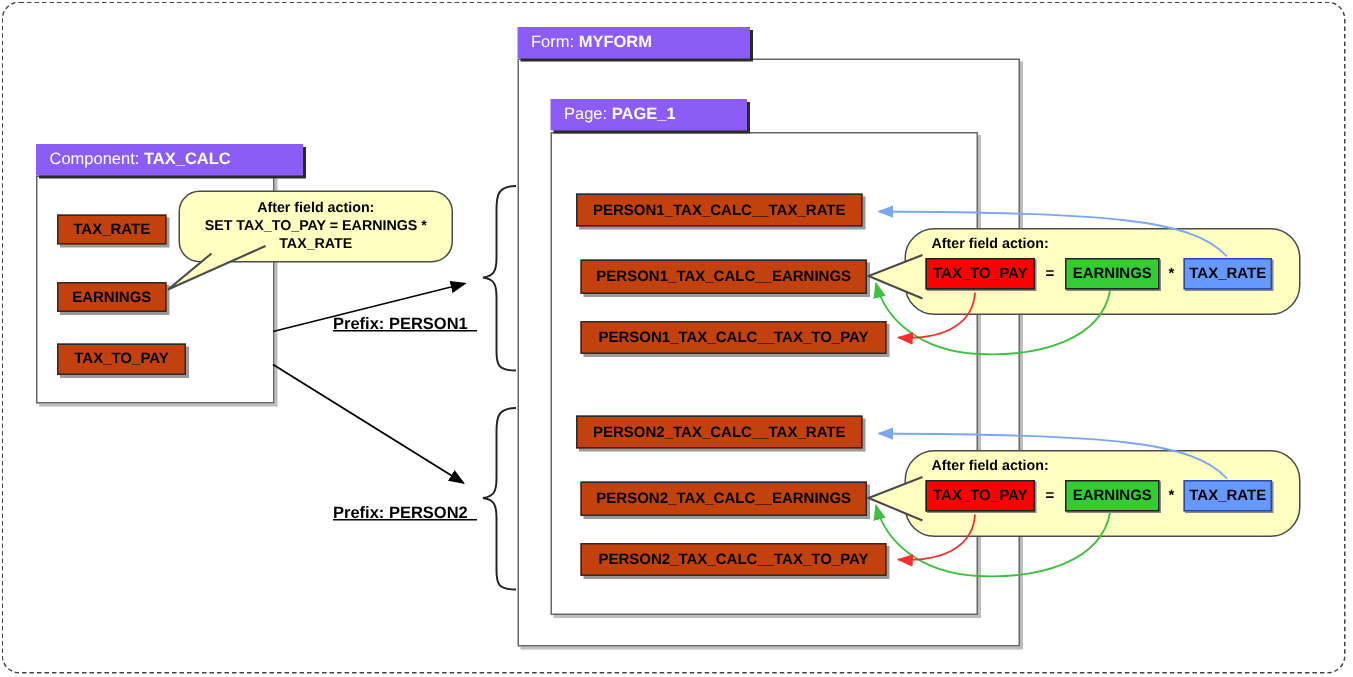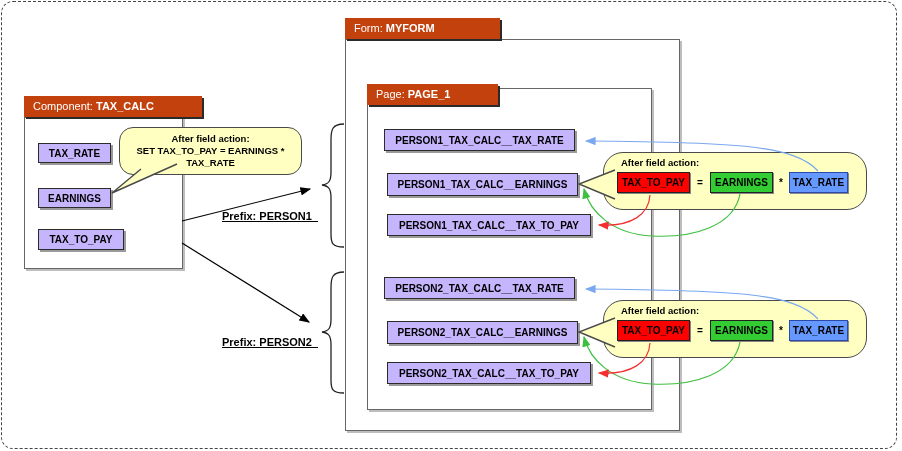--- a/index.html
+++ b/index.html
@@ -1,24 +1,24 @@
 <!DOCTYPE html>
 <html><head>
 <meta charset="utf-8">
 <style>
   html,body{margin:0;padding:0;background:#fff;}
   #stage{position:relative;width:902px;height:451px;background:#ffffff;overflow:hidden;
          font-family:"Liberation Sans",sans-serif;}
   .outer-border{position:absolute;left:1px;top:1px;width:894px;height:446px;
                 border:1px dashed #444;border-radius:12px;z-index:1;}
   .panel{position:absolute;background:#fff;border:1px solid #666;box-shadow:2px 2px 0 #bdbdbd;z-index:10;}
-  .hdr{position:absolute;background:#c2410c;color:#fff;font-size:11px;line-height:21px;
+  .hdr{position:absolute;background:#8b5cf6;color:#fff;font-size:11px;line-height:21px;
        padding-left:9px;box-sizing:border-box;box-shadow:2px 2px 0 #2a2a2a;z-index:12;white-space:nowrap;}
   .hdr b{font-weight:bold;}
-  .field{position:absolute;background:#c4b5fd;border:1px solid #2b2b2b;box-shadow:2px 2px 0 #9a9a9a;
+  .field{position:absolute;background:#c2410c;border:1px solid #2b2b2b;box-shadow:2px 2px 0 #9a9a9a;
          z-index:30;font-weight:bold;font-size:10px;color:#000;display:flex;align-items:center;
          justify-content:center;box-sizing:border-box;white-space:nowrap;}
   .bubble{position:absolute;background:#ffffc2;border:1.5px solid #4a4a4a;z-index:40;box-sizing:border-box;}
   .bubble1{border-radius:14px;font-size:9.5px;font-weight:bold;text-align:center;color:#000;
            padding-top:5px;line-height:12px;}
   .bubble-big{border-radius:20px;}
   .callout-title{position:absolute;z-index:50;font-size:9.5px;font-weight:bold;color:#000;white-space:nowrap;}
   .opbox{position:absolute;z-index:50;height:21px;font-weight:bold;font-size:10px;color:#000;
          display:flex;align-items:center;justify-content:center;box-sizing:border-box;}
   .cbox{border:1px solid #222;box-shadow:1px 1px 0 #888;}
@@ -33,21 +33,21 @@
 
   <div class="outer-border"></div>
 
   <div class="panel" style="left:24px;top:117px;width:157px;height:150px;"></div>
   <div class="hdr" style="left:24px;top:96px;width:178px;height:21px;"><span>Component: </span><b>TAX_CALC</b></div>
 
   <div class="panel" style="left:345px;top:39px;width:333px;height:390px;"></div>
   <div class="hdr" style="left:345px;top:18px;width:155px;height:21px;"><span>Form: </span><b>MYFORM</b></div>
 
   <div class="panel" style="left:367px;top:88px;width:283px;height:320px;"></div>
-  <div class="hdr" style="left:367px;top:84px;width:131px;height:21px;"><span>Page: </span><b>PAGE_1</b></div>
+  <div class="hdr" style="left:367px;top:66px;width:131px;height:21px;"><span>Page: </span><b>PAGE_1</b></div>
 
   <svg class="layer" width="902" height="451">
     <defs>
       <marker id="ahb" markerWidth="9" markerHeight="7" refX="8" refY="3.5" orient="auto">
         <path d="M0,0 L9,3.5 L0,7 Z" fill="#000"></path>
       </marker>
     </defs>
     <line x1="182" y1="221" x2="310" y2="189" stroke="#000" stroke-width="1.2" marker-end="url(#ahb)"></line>
     <line x1="182" y1="243" x2="309" y2="322" stroke="#000" stroke-width="1.2" marker-end="url(#ahb)"></line>
     <path d="M 344 124 C 332 124 331 130 331 140 L 331 172 C 331 181 329 184 322 185 C 329 186 331 189 331 198 L 331 234 C 331 243 332 247 344 247" fill="none" stroke="#222" stroke-width="1.3"></path>

